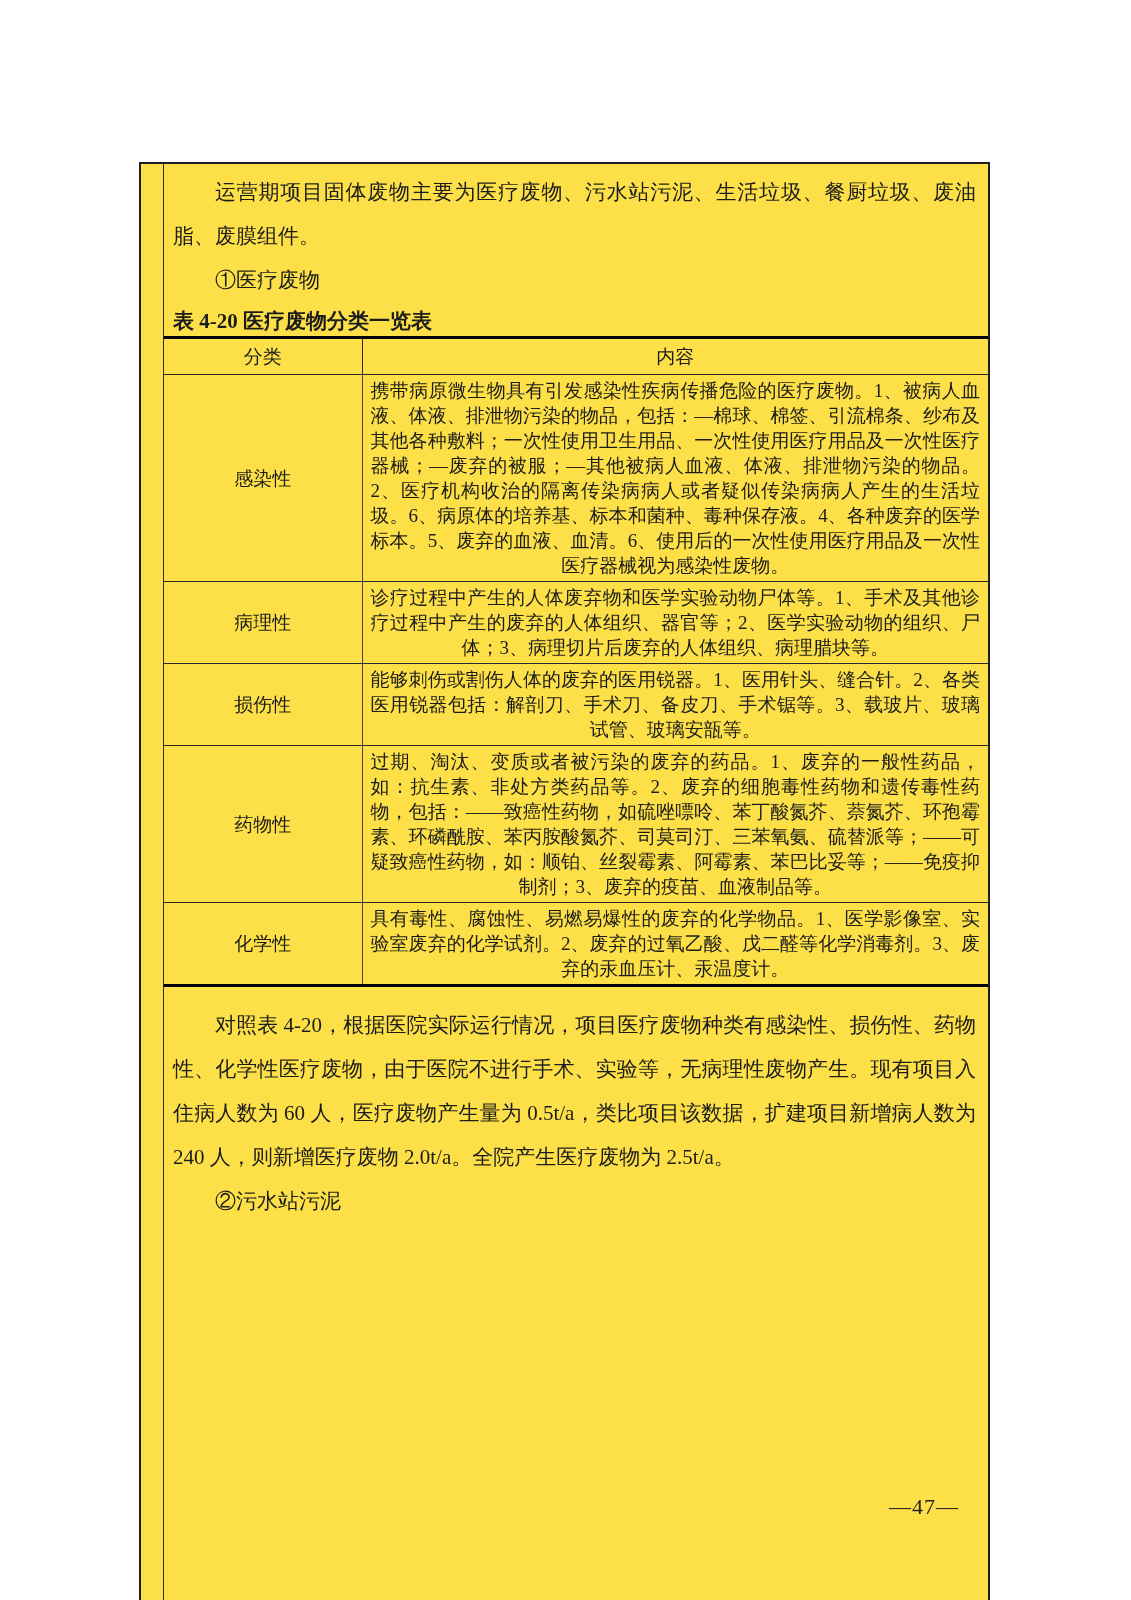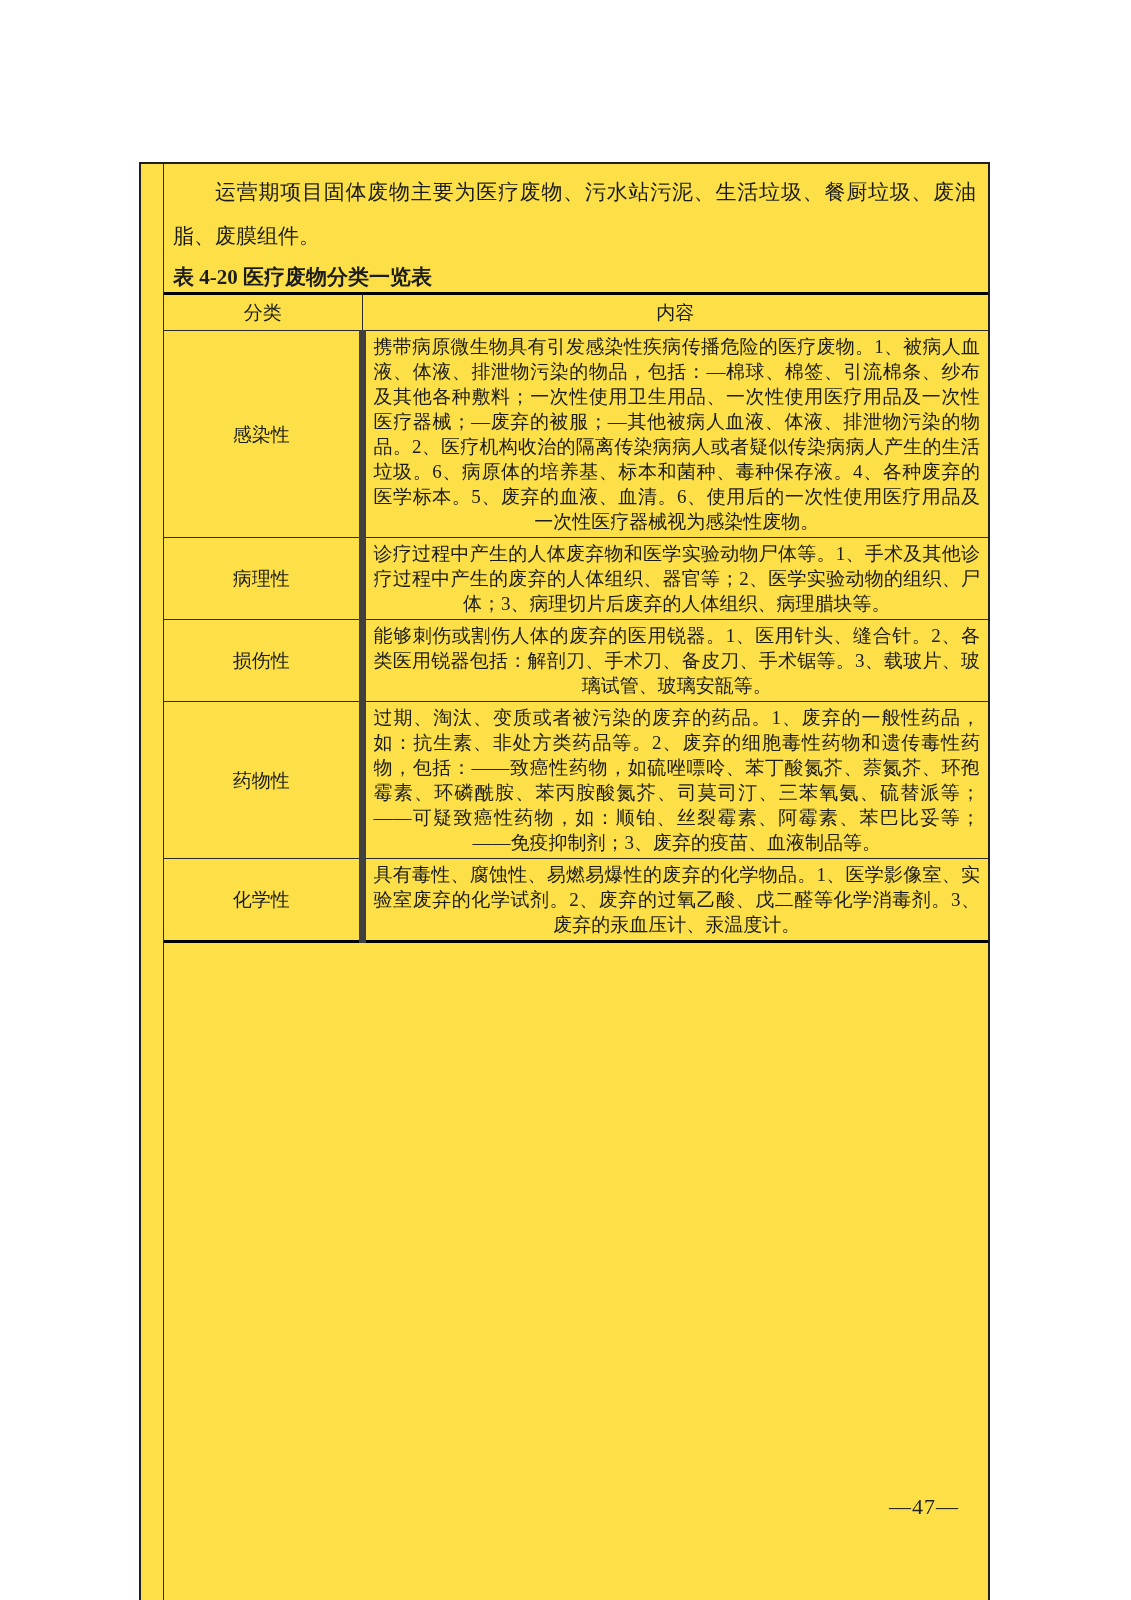--- a/index.html
+++ b/index.html
@@ -41,40 +41,41 @@
     font-weight:normal;font-size:19px;line-height:25px;
     padding:5px 4px;border-bottom:1px solid #2a2a2a;text-align:center;
   }
   table.waste td{
     font-size:19px;line-height:25px;vertical-align:middle;
     border-bottom:1px solid #2a2a2a;box-sizing:border-box;
   }
   table.waste tr:last-child td{border-bottom:none;}
   td.cat{
     text-align:center;padding:2px 4px;
-    border-right:7px solid #404040;
+    border-right:1px solid #404040;
   }
   th.cat-h{border-right:1px solid #2a2a2a;}
   td.desc{
     padding:3px 8px;text-align:justify;text-align-last:center;
   }
   .footer-page{
     position:absolute;right:172px;top:1494px;
     font-size:22px;letter-spacing:1px;color:#222;margin-left:36px;
   }
 </style>
 </head>
 <body>
 
 <div class="frame">
   <div class="gutter"></div>
   <div class="content">
 
     <p class="para">运营期项目固体废物主要为医疗废物、污水站污泥、生活垃圾、餐厨垃圾、废油脂、废膜组件。</p>
 
+    <p class="heading">①医疗废物</p>
 
 
     <div class="table-title">表 4-20 医疗废物分类一览表</div>
 
     <table class="waste">
       <colgroup>
           <col class="c1">
           <col>
         </colgroup>
       <thead>
@@ -100,19 +101,21 @@
           <td class="cat">药物性</td>
           <td class="desc">过期、淘汰、变质或者被污染的废弃的药品。1、废弃的一般性药品，如：抗生素、非处方类药品等。2、废弃的细胞毒性药物和遗传毒性药物，包括：——致癌性药物，如硫唑嘌呤、苯丁酸氮芥、萘氮芥、环孢霉素、环磷酰胺、苯丙胺酸氮芥、司莫司汀、三苯氧氨、硫替派等；——可疑致癌性药物，如：顺铂、丝裂霉素、阿霉素、苯巴比妥等；——免疫抑制剂；3、废弃的疫苗、血液制品等。</td>
         </tr>
         <tr>
           <td class="cat">化学性</td>
           <td class="desc">具有毒性、腐蚀性、易燃易爆性的废弃的化学物品。1、医学影像室、实验室废弃的化学试剂。2、废弃的过氧乙酸、戊二醛等化学消毒剂。3、废弃的汞血压计、汞温度计。</td>
         </tr>
       </tbody>
     </table>
 
+    <p class="para">对照表 4-20，根据医院实际运行情况，项目医疗废物种类有感染性、损伤性、药物性、化学性医疗废物，由于医院不进行手术、实验等，无病理性废物产生。现有项目入住病人数为 60 人，医疗废物产生量为 0.5t/a，类比项目该数据，扩建项目新增病人数为 240 人，则新增医疗废物 2.0t/a。全院产生医疗废物为 2.5t/a。</p>
 
+    <p class="heading">②污水站污泥</p>
 
 
   </div>
 </div>
 
 <div class="footer-page">—47—</div>
 
 </body></html>

